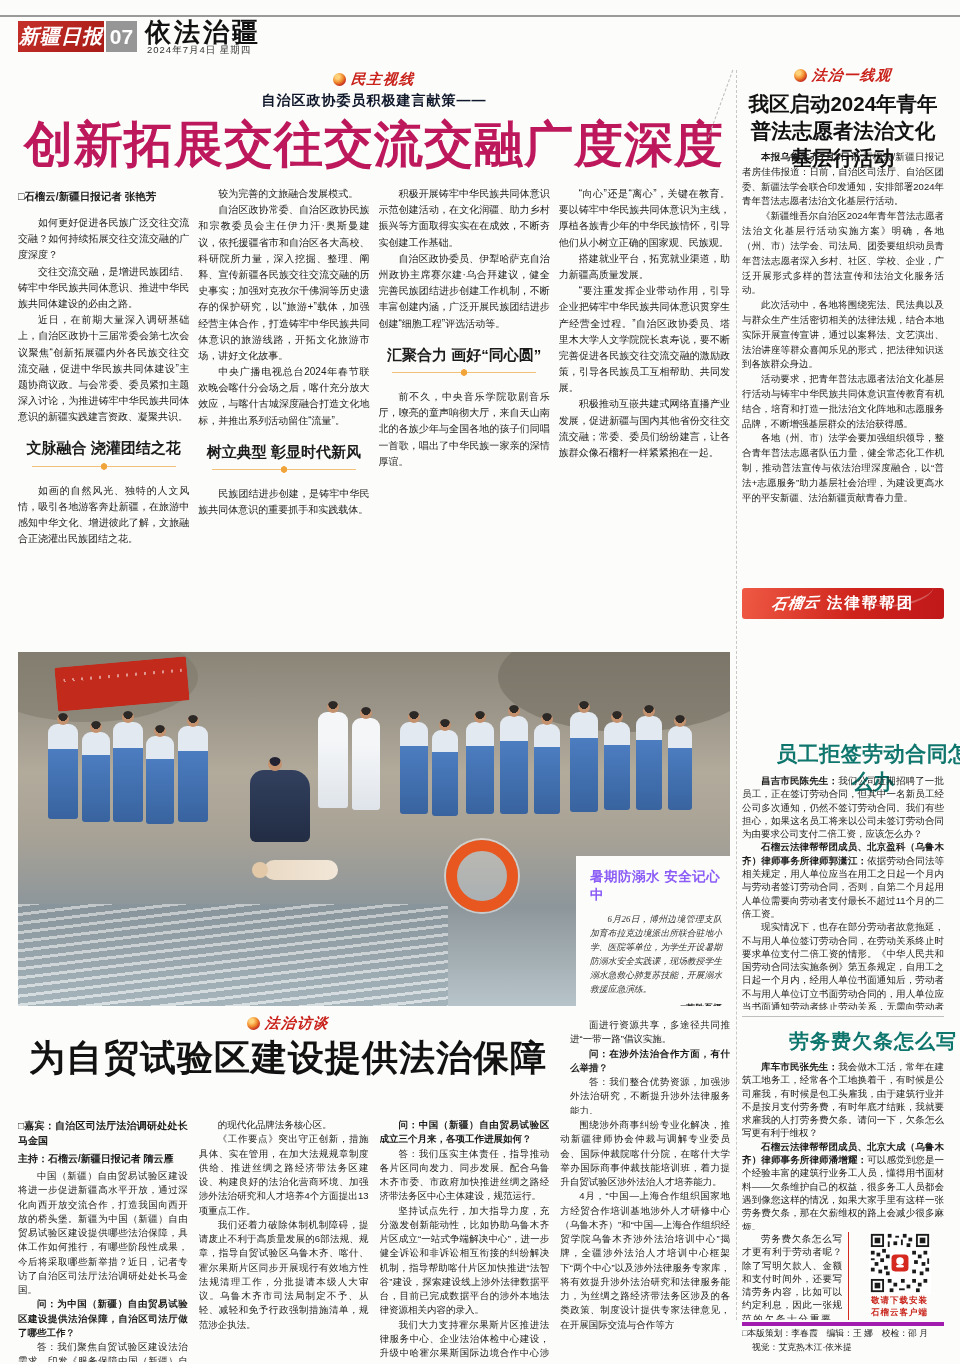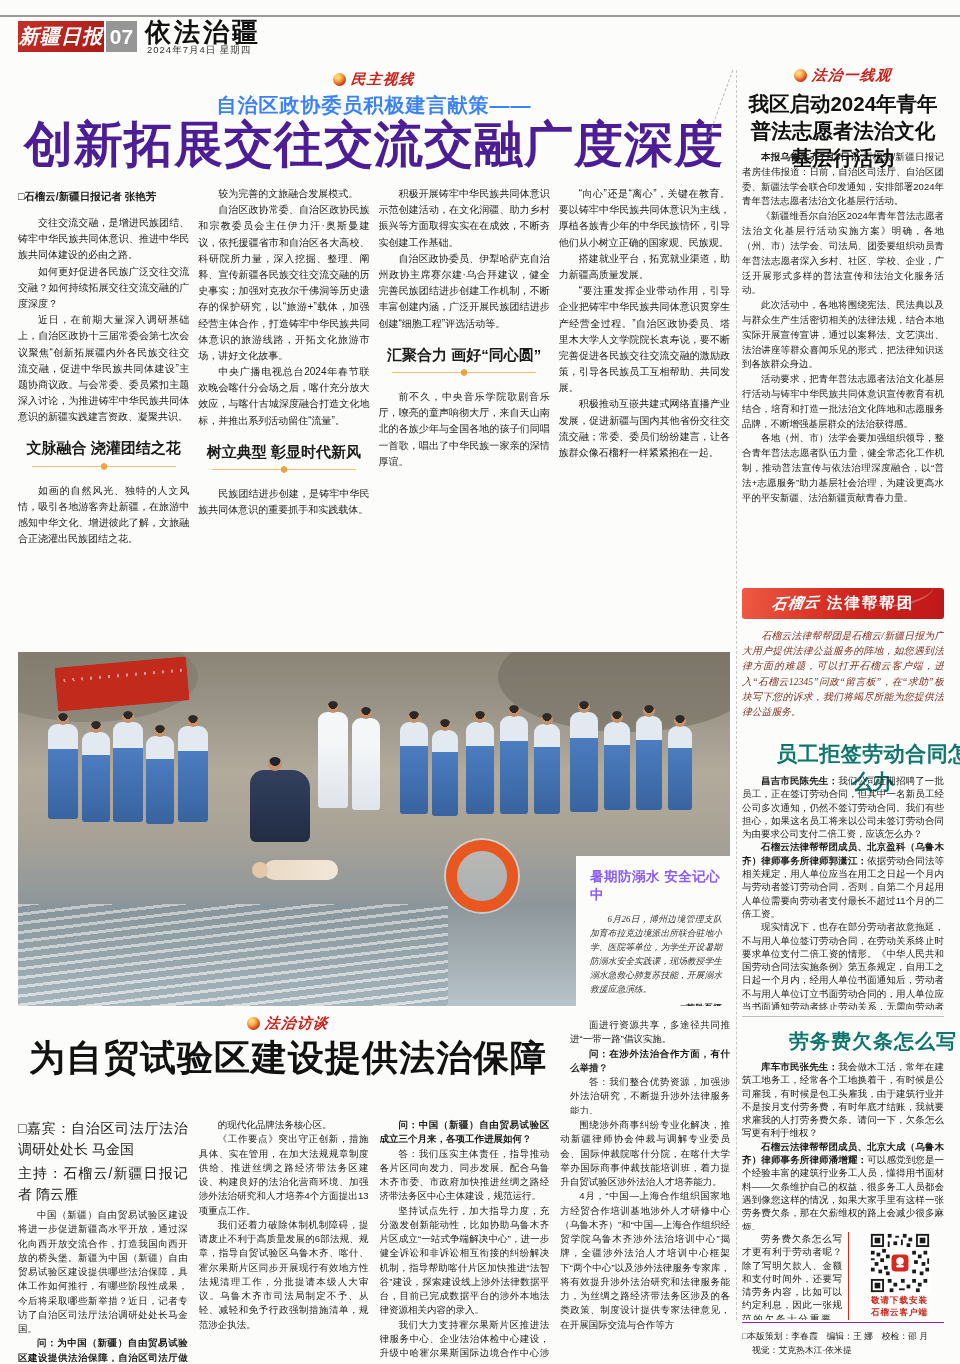--- a/index.html
+++ b/index.html
@@ -14,28 +14,28 @@
            font-size:21px;font-weight:bold;line-height:31px;text-align:center;}
   .mh-section{position:absolute;left:145px;top:15px;font-size:26px;font-weight:bold;letter-spacing:3px;color:#111;}
   .mh-date{position:absolute;left:147px;top:44px;font-size:9.5px;color:#333;letter-spacing:1px;}
   
   .badge{display:flex;align-items:center;justify-content:center;gap:5px;}
   .flame{width:13px;height:13px;border-radius:50%;flex:0 0 13px;
          background:radial-gradient(circle at 35% 30%,#ffd27a 0 2px,#f08c2e 45%,#c01f1b 78%);}
   .badge span.t{font-style:italic;font-weight:bold;font-size:14.5px;color:#c9201a;letter-spacing:1.5px;transform:skewX(-6deg);}
   
   .top-article{position:absolute;left:18px;top:66px;width:712px;height:580px;}
-  .kicker{position:absolute;left:0;top:26px;width:100%;text-align:center;font-size:20px;font-weight:bold;color:#3b82f6;letter-spacing:1px;}
-  .bigtitle{position:absolute;left:0;top:46px;width:100%;text-align:center;font-size:49px;font-weight:bold;color:#4c1d95;letter-spacing:1px;}
+  .kicker{position:absolute;left:0;top:26px;width:100%;text-align:center;font-size:14px;font-weight:bold;color:#0f172a;letter-spacing:1px;}
+  .bigtitle{position:absolute;left:0;top:46px;width:100%;text-align:center;font-size:49px;font-weight:bold;color:#be185d;letter-spacing:1px;}
   .cols4{position:absolute;left:0;top:120px;width:712px;height:458px;display:flex;gap:9px;overflow:hidden;}
   .cols4 .col{flex:1 1 0;font-size:10px;line-height:1.62;overflow:hidden;}
   
   .bk{margin:0;text-indent:2em;text-align:justify;}
   .bk.byline{text-indent:0;font-weight:bold;font-size:10.5px;margin:2px 0 10px;}
-  .bk.byline2{text-indent:0;font-weight:normal;font-size:14px;line-height:1.5;margin:0 0 3px;}
+  .bk.byline2{text-indent:0;font-weight:bold;font-size:10px;line-height:1.5;margin:0 0 3px;}
   .bk.sub{text-indent:0;text-align:center;font-weight:bold;font-size:15px;margin:11px 0 13px;padding-bottom:9px;position:relative;}
   .bk.sub::after{content:'';position:absolute;left:8%;right:8%;bottom:0;height:7px;
       background:radial-gradient(circle at 50% 50%,#f0a43a 3px,rgba(0,0,0,0) 3.5px) center/14px 14px no-repeat,
                  linear-gradient(#f2c079,#f2c079) center/100% 1px no-repeat;}
   .bk.qb{font-weight:bold;}
   .bk b{font-weight:bold;}
   
   .vsep{position:absolute;left:736px;top:70px;height:1250px;border-left:1px dashed #c7c7c5;}
   .diag{position:absolute;left:720px;top:68px;width:1px;height:72px;border-left:1px dashed #bdbdbb;transform:rotate(20deg);}
   .rightcol{position:absolute;left:742px;top:66px;width:202px;height:1296px;}
@@ -54,21 +54,21 @@
   .qa1-title{top:674px;font-size:21px;letter-spacing:0.5px;}
   .qa1-body{position:absolute;left:0;top:708px;width:202px;height:236px;font-size:9.5px;line-height:1.4;overflow:hidden;}
   .rdivider{position:absolute;left:0;top:950px;width:202px;border-top:1px solid #bfbfbd;}
   .qa2-title{top:962px;font-size:20px;letter-spacing:1px;}
   .qa2-body{position:absolute;left:0;top:994px;width:202px;height:170px;font-size:9.5px;line-height:1.4;overflow:hidden;}
   .qa2-bottom{position:absolute;left:0;top:1166px;width:202px;height:88px;display:flex;}
   .tailcell{width:100px;font-size:9.5px;line-height:1.4;text-align:justify;overflow:hidden;text-indent:2em;}
   .redrule{width:1px;background:#d5281f;margin:0 6px;}
   .qrcell{flex:1;display:flex;flex-direction:column;align-items:center;}
   .qrtip{color:#c9251c;font-weight:bold;font-size:8.5px;line-height:1.45;letter-spacing:1px;}
-  .r-footer{position:absolute;left:0;top:1256px;width:202px;border-top:1px solid #a21caf;padding-top:6px;
+  .r-footer{position:absolute;left:0;top:1256px;width:202px;border-top:4px solid #a21caf;
             font-size:8.8px;line-height:1.6;color:#222;}
   .r-footer .l2{padding-left:10px;}
   
   .photo{position:absolute;left:18px;top:652px;width:712px;height:354px;overflow:hidden;
      background:linear-gradient(180deg,#8a8577 0%,#9b9589 16%,#b2ab9c 34%,#a8a296 52%,#8d969b 72%,#b7c4c9 100%);}
   .blob{position:absolute;border-radius:50%;}
   .person{position:absolute;border-radius:9px 9px 3px 3px;background:linear-gradient(180deg,#e3e9f0 26%,#4c7dc0 26%,#38639f 100%);}
   .person::before{content:'';position:absolute;top:-11px;left:50%;transform:translateX(-50%);width:12px;height:12px;border-radius:50%;
       background:radial-gradient(circle at 50% 28%,#2c2826 42%,#c3916e 46%);}
   .person.white{background:linear-gradient(180deg,#f4f6f8 30%,#dfe4ea 100%);}
@@ -111,22 +111,22 @@
   <div class="top-article">
     <div class="badge abs" style="left:0;top:4px;width:100%;">
       <span class="flame"></span>
       <span class="t">民主视线</span>
     </div>
     <div class="kicker">自治区政协委员积极建言献策——</div>
     <div class="bigtitle">创新拓展交往交流交融广度深度</div>
     <div class="cols4">
       <div class="col">
           <p class="bk byline">□石榴云/新疆日报记者 张艳芳</p>
+          <p class="bk p">如何更好促进各民族广泛交往交流交融？如何持续拓展交往交流交融的广度深度？</p>
           <p class="bk p">交往交流交融，是增进民族团结、铸牢中华民族共同体意识、推进中华民族共同体建设的必由之路。</p>
-          <p class="bk p">如何更好促进各民族广泛交往交流交融？如何持续拓展交往交流交融的广度深度？</p>
           <p class="bk p">近日，在前期大量深入调研基础上，自治区政协十三届常委会第七次会议聚焦“创新拓展疆内外各民族交往交流交融，促进中华民族共同体建设”主题协商议政。与会常委、委员紧扣主题深入讨论，为推进铸牢中华民族共同体意识的新疆实践建言资政、凝聚共识。</p>
           <p class="bk sub">文脉融合 浇灌团结之花</p>
           <p class="bk p">如画的自然风光、独特的人文风情，吸引各地游客奔赴新疆，在旅游中感知中华文化、增进彼此了解，文旅融合正浇灌出民族团结之花。</p>
         </div>
       <div class="col">
           <p class="bk p">较为完善的文旅融合发展模式。</p>
           <p class="bk p">自治区政协常委、自治区政协民族和宗教委员会主任伊力汗·奥斯曼建议，依托援疆省市和自治区各大高校、科研院所力量，深入挖掘、整理、阐释、宣传新疆各民族交往交流交融的历史事实；加强对克孜尔千佛洞等历史遗存的保护研究，以“旅游+”载体，加强经营主体合作，打造铸牢中华民族共同体意识的旅游线路，开拓文化旅游市场，讲好文化故事。</p>
           <p class="bk p">中央广播电视总台2024年春节联欢晚会喀什分会场之后，喀什充分放大效应，与喀什古城深度融合打造文化地标，并推出系列活动留住“流量”。</p>
           <p class="bk sub">树立典型 彰显时代新风</p>
           <p class="bk p">民族团结进步创建，是铸牢中华民族共同体意识的重要抓手和实践载体。</p>
@@ -159,23 +159,20 @@
         <p class="bk p"><b>本报乌鲁木齐7月3日讯 </b>石榴云/新疆日报记者房佳伟报道：日前，自治区司法厅、自治区团委、新疆法学会联合印发通知，安排部署2024年青年普法志愿者法治文化基层行活动。</p>
         <p class="bk p">《新疆维吾尔自治区2024年青年普法志愿者法治文化基层行活动实施方案》明确，各地（州、市）法学会、司法局、团委要组织动员青年普法志愿者深入乡村、社区、学校、企业，广泛开展形式多样的普法宣传和法治文化服务活动。</p>
         <p class="bk p">此次活动中，各地将围绕宪法、民法典以及与群众生产生活密切相关的法律法规，结合本地实际开展宣传宣讲，通过以案释法、文艺演出、法治讲座等群众喜闻乐见的形式，把法律知识送到各族群众身边。</p>
         <p class="bk p">活动要求，把青年普法志愿者法治文化基层行活动与铸牢中华民族共同体意识宣传教育有机结合，培育和打造一批法治文化阵地和志愿服务品牌，不断增强基层群众的法治获得感。</p>
         <p class="bk p">各地（州、市）法学会要加强组织领导，整合青年普法志愿者队伍力量，健全常态化工作机制，推动普法宣传与依法治理深度融合，以“普法+志愿服务”助力基层社会治理，为建设更高水平的平安新疆、法治新疆贡献青春力量。</p>
       </div>
 
     <div class="banner">
       <span class="logo">石榴云</span>
       <span class="bt">法律帮帮团</span>
-    </div>
-    <div class="introbox">
-      <p class="bk">石榴云法律帮帮团是石榴云/新疆日报为广大用户提供法律公益服务的阵地，如您遇到法律方面的难题，可以打开石榴云客户端，进入“石榴云12345”问政“留言板”，在“求助”板块写下您的诉求，我们将竭尽所能为您提供法律公益服务。</p>
     </div>
 
     <div class="qa-title qa1-title">员工拒签劳动合同怎么办</div>
     <div class="qa1-body">
         <p class="bk q"><b>昌吉市民陈先生：</b>我们公司近期招聘了一批员工，正在签订劳动合同，但其中一名新员工经公司多次通知，仍然不签订劳动合同。我们有些担心，如果这名员工将来以公司未签订劳动合同为由要求公司支付二倍工资，应该怎么办？</p>
         <p class="bk a"><b>石榴云法律帮帮团成员、北京盈科（乌鲁木齐）律师事务所律师郭潇江：</b>依据劳动合同法等相关规定，用人单位应当在用工之日起一个月内与劳动者签订劳动合同，否则，自第二个月起用人单位需要向劳动者支付最长不超过11个月的二倍工资。</p>
         <p class="bk p">现实情况下，也存在部分劳动者故意拖延，不与用人单位签订劳动合同，在劳动关系终止时要求单位支付二倍工资的情形。《中华人民共和国劳动合同法实施条例》第五条规定，自用工之日起一个月内，经用人单位书面通知后，劳动者不与用人单位订立书面劳动合同的，用人单位应当书面通知劳动者终止劳动关系，无需向劳动者支付经济补偿，但应当依法向劳动者支付其实际工作时间的劳动报酬。</p>
       </div>
 
     <div class="rdivider"></div>

